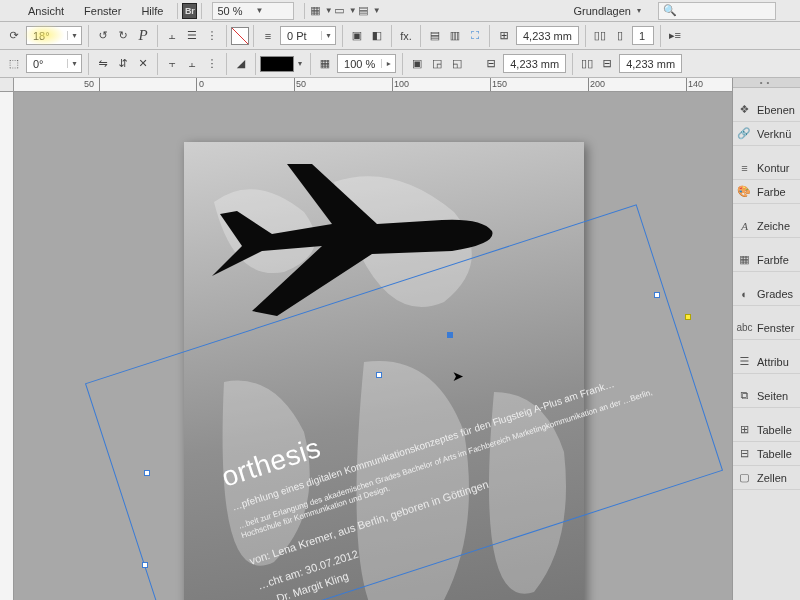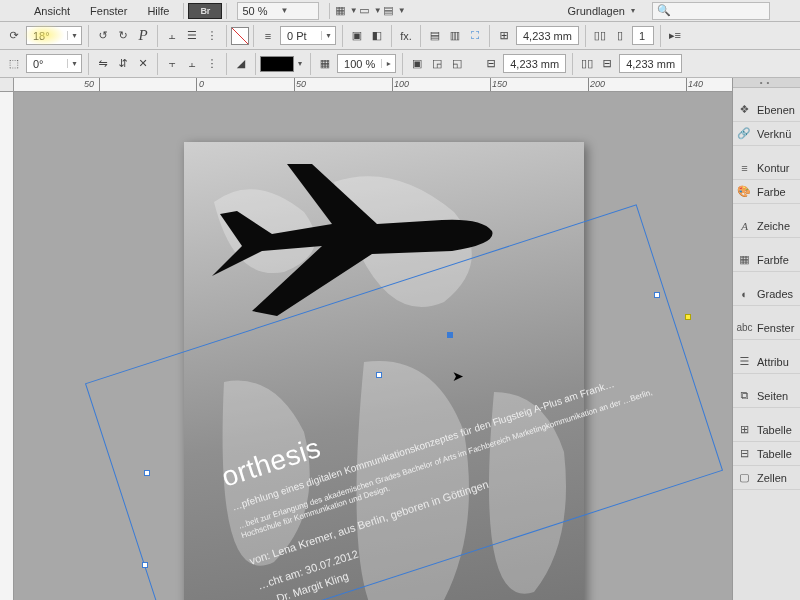--- a/index.html
+++ b/index.html
@@ -1,19 +1,19 @@
 <!DOCTYPE html>
 <html><head>
 <meta charset="utf-8">
 <style>
   * { box-sizing: border-box; margin: 0; padding: 0; font-family: "Segoe UI", Tahoma, sans-serif; font-size: 11px; color: #333; }
   body { width: 800px; height: 600px; overflow: hidden; background: #a8a8a8; position: relative; }
 
   
-  .menubar { height: 22px; background: #e9e9e9; display: flex; align-items: center; padding: 0 24px; border-bottom: 1px solid #b8b8b8; }
+  .menubar { height: 22px; background: #e9e9e9; display: flex; align-items: center; padding: 0 18px; border-bottom: 1px solid #b8b8b8; }
   .menu-item { padding: 3px 10px; cursor: default; }
   .divider-v { width: 1px; height: 16px; background: #c0c0c0; margin: 0 4px; }
   .zoom-box { display: flex; align-items: center; padding: 0 4px; background: #f4f4f4; border: 1px solid #bbb; height: 18px; margin: 0 6px; }
   .zoom-box span { min-width: 34px; }
   .chev { font-size: 8px; color: #555; margin-left: 4px; cursor: default;}
   .tb-ico { width: 22px; height: 18px; display: flex; align-items: center; justify-content: center; border: 1px solid transparent; margin: 0 1px; color:#555; }
   .workspace-sel { display:flex; align-items:center; padding:2px 8px; border:1px solid transparent; margin-left:auto; }
   .search { width: 118px; height: 18px; background:#f4f4f4; border:1px solid #bbb; display:flex; align-items:center; padding:0 4px; margin:0 6px 0 8px;}
   .search .sicon { font-size:11px; color:#888; margin-right:4px;}
 
@@ -23,21 +23,21 @@
   .field .val { padding: 0 6px; min-width:40px; text-align:left;}
   .field .chev2 { border-left:1px solid #ccc; width:14px; text-align:center; font-size:8px; color:#555;}
   .ico { width:20px; height:20px; display:flex; align-items:center; justify-content:center; color:#444; }
   .grp-sep { width:1px; height:22px; background:#c0c0c0; margin:0 4px;}
   .highlight-ring { position:absolute; width:42px; height:22px; border-radius:50%; background: radial-gradient(rgba(255,240,100,0.75), rgba(255,240,100,0) 70%); pointer-events:none; }
 
   
   .ruler-corner { position:absolute; left:0; top:78px; width:14px; height:14px; background:#e9e9e9; border-right:1px solid #999; border-bottom:1px solid #999;}
   .ruler-h { position:absolute; left:14px; top:78px; right:68px; height:14px; background:#f4f4f4; border-bottom:1px solid #999; overflow:hidden;}
   .ruler-h .tick { position:absolute; top:0; bottom:0; border-left:1px solid #888;}
-  .ruler-h .lbl { position:absolute; top:1px; font-size:9px; color:#555;font-style:italic;}
+  .ruler-h .lbl { position:absolute; top:1px; font-size:9px; color:#555;}
   .ruler-v { position:absolute; left:0; top:92px; width:14px; bottom:0; background:#f4f4f4; border-right:1px solid #999;}
 
   
   .canvas-wrap { position:absolute; left:14px; top:92px; right:68px; bottom:0; background:#a8a8a8; overflow:hidden;}
   .page { position:absolute; left:170px; top:50px; width:400px; height:560px; background:#fff; box-shadow: 3px 3px 10px rgba(0,0,0,0.4);}
   .page-bg { position:absolute; inset:0; background: linear-gradient(170deg, #cfcfcf 0%, #8f8f8f 50%, #6c6c6c 100%);}
   .world { position:absolute; inset:0; opacity:0.28; }
   .plane { position:absolute; left:18px; top:14px; width:300px; height:170px; fill:#0a0a0a;}
   .text-frame { position:absolute; left:-40px; top:140px; width:540px; height:340px; transform: rotate(-18deg); transform-origin: 50% 50%; }
   .text-inner { color:#fff; padding: 120px 20px 20px 80px; }
@@ -50,21 +50,21 @@
   .rot-handle { position:absolute; width:6px; height:6px; background:#ffeb3b; border:1px solid #b0a400;}
   .cursor { position:absolute; font-size:14px; color:#000; pointer-events:none;}
 
   
   .dock { position:absolute; right:0; top:78px; width:68px; bottom:0; background:#e3e3e3; border-left:1px solid #999; }
   .dock-collapse { height:10px; background:#d5d5d5; border-bottom:1px solid #bbb; display:flex; justify-content:center; align-items:center;}
   .dock-collapse span{ font-size:8px; color:#777; letter-spacing:4px;}
   .dock-item { display:flex; align-items:center; height:24px; padding:0 4px; border-bottom:1px solid #d0d0d0; gap:5px; overflow:hidden; white-space:nowrap;}
   .dock-item .di-ico { width:15px; height:15px; display:flex; align-items:center; justify-content:center; color:#555; flex-shrink:0;}
   .dock-gap { height:10px; }
-  .br-badge { width:34px;height:16px;background:#555;color:#ddd;display:flex;align-items:center;justify-content:center;font-size:9px;font-weight:bold;border:1px solid #222;}
+  .br-badge { width:15px;height:16px;background:#555;color:#ddd;display:flex;align-items:center;justify-content:center;font-size:9px;font-weight:bold;border:1px solid #222;}
 
   .swatch-red { width:18px;height:18px;border:1px solid #888; background:linear-gradient(45deg,#fff 48%, #d33 49%, #d33 52%, #fff 53%);}
   .swatch-black { width:34px; height:16px; background:#000;border:1px solid #888;}
 </style>
 </head>
 <body>
 
 <div class="menubar">
   <div class="menu-item">Ansicht</div>
   <div class="menu-item">Fenster</div>

